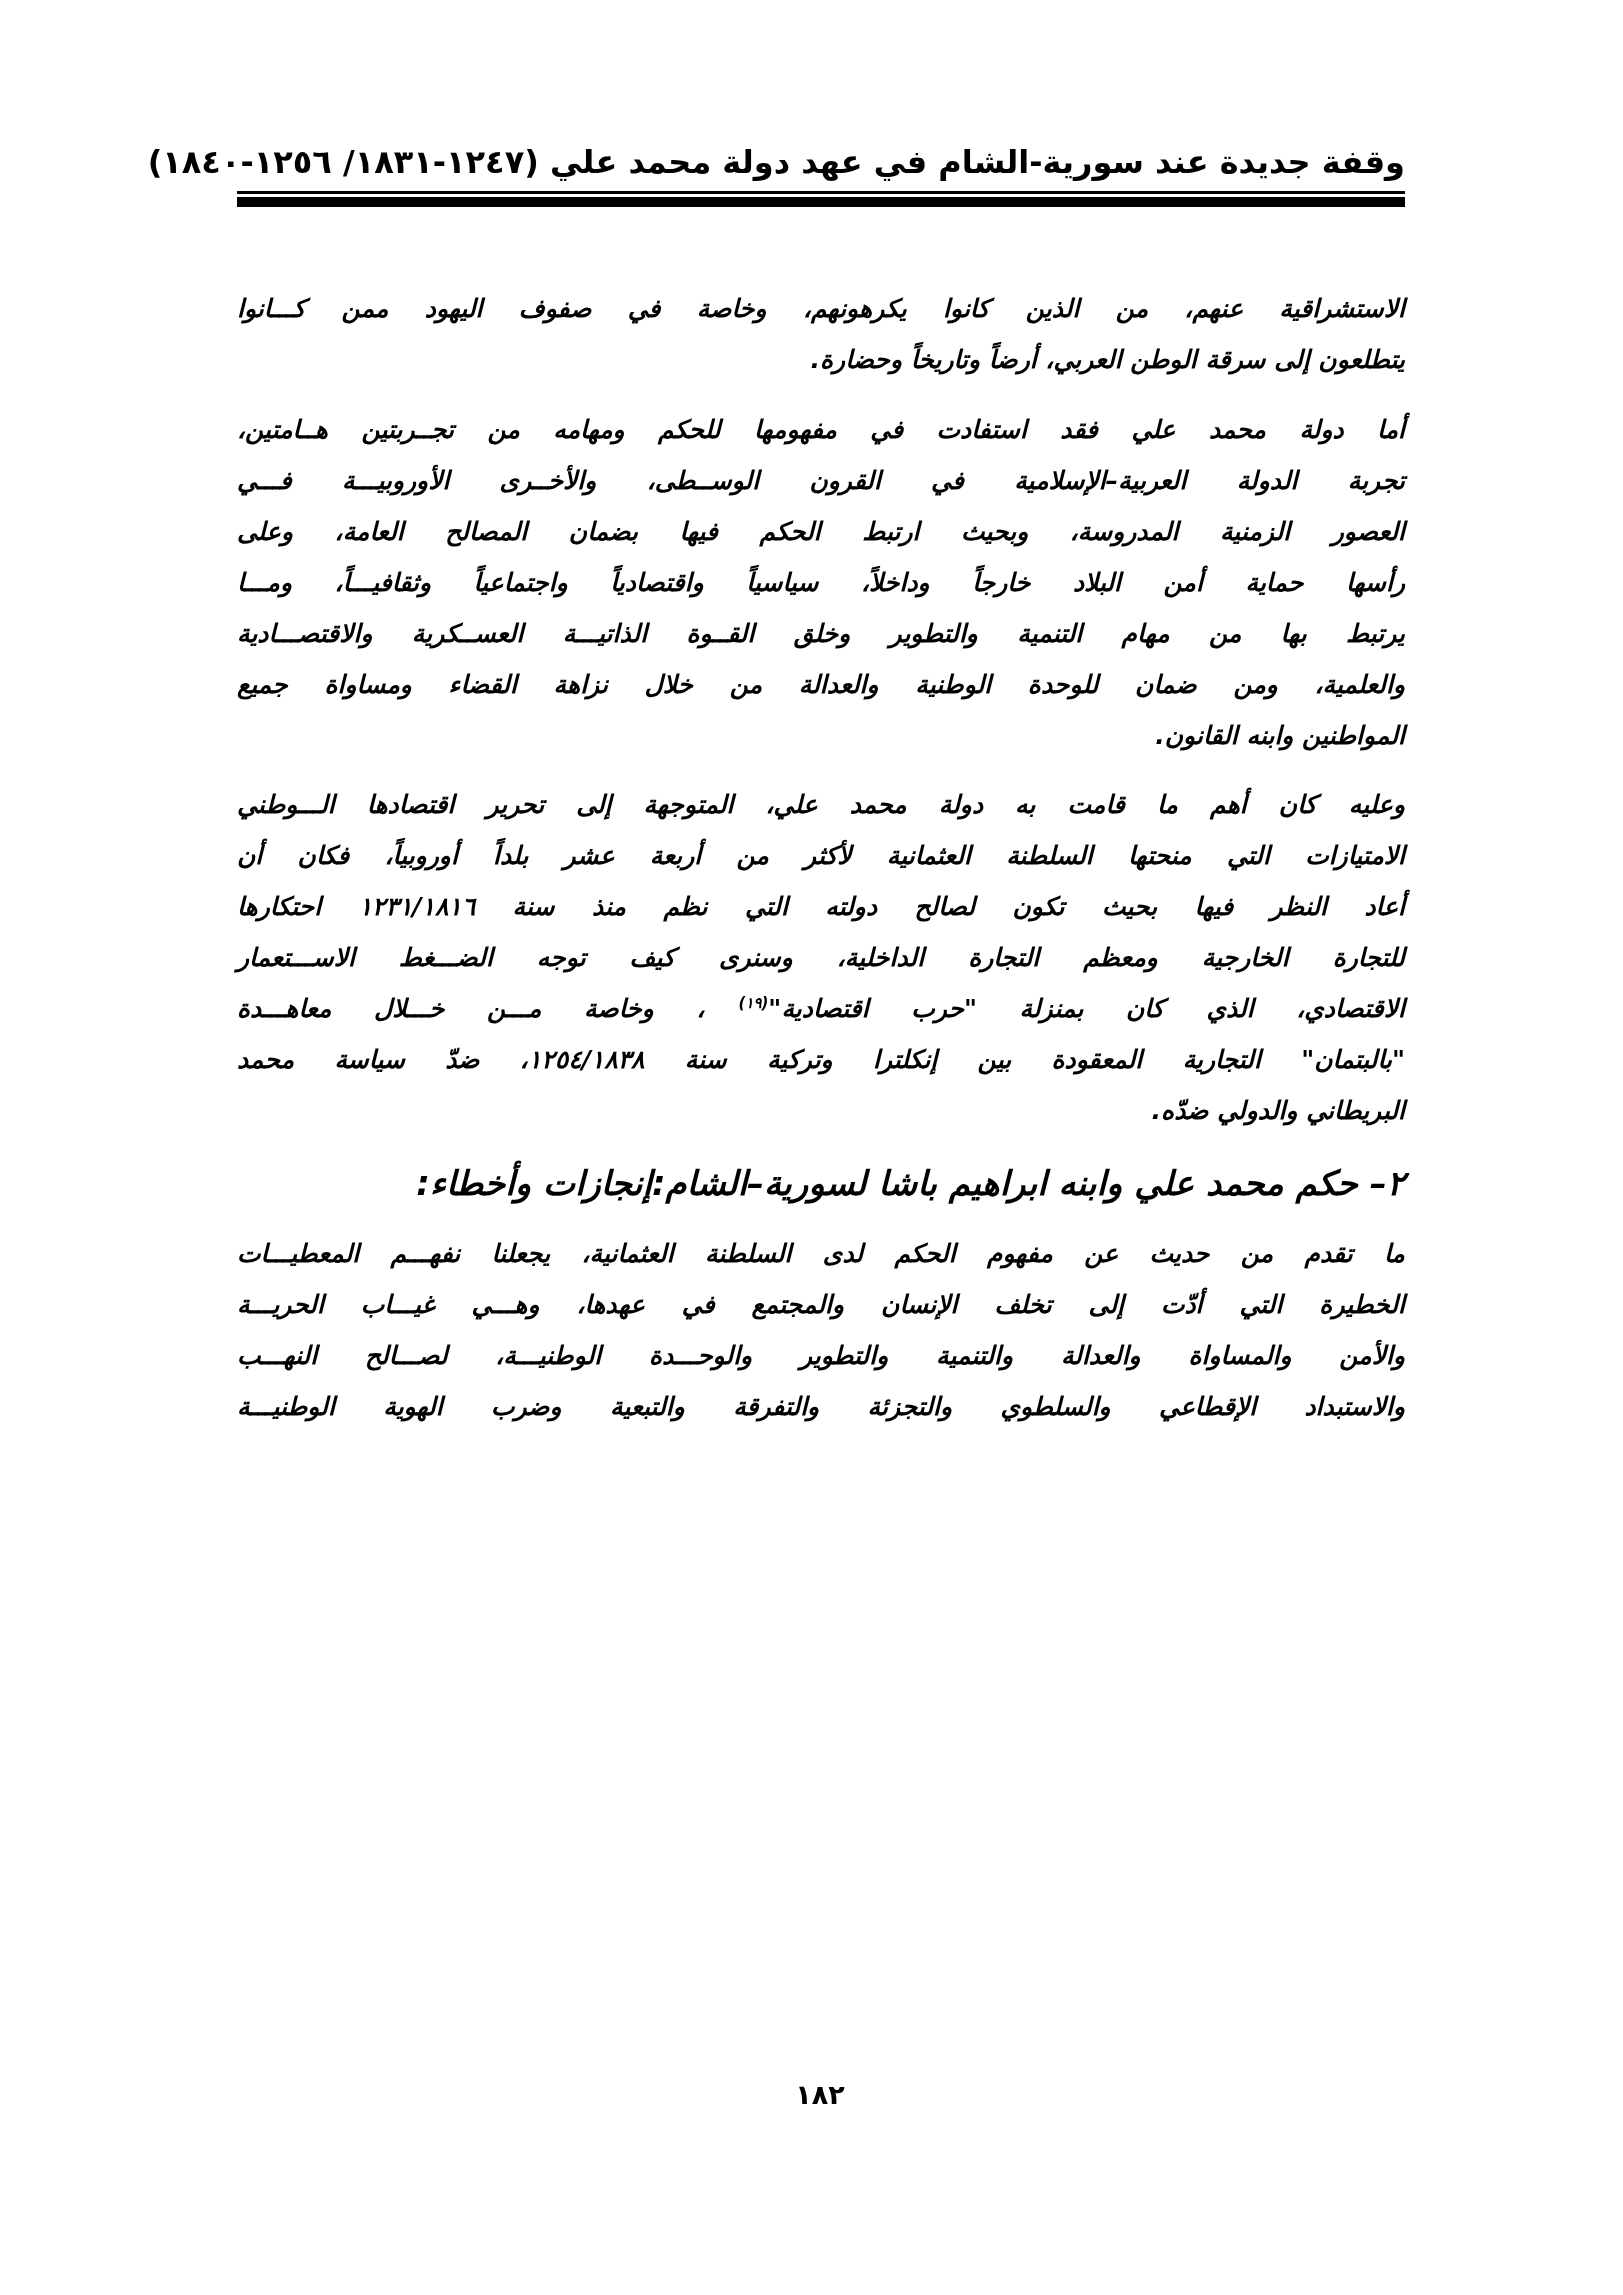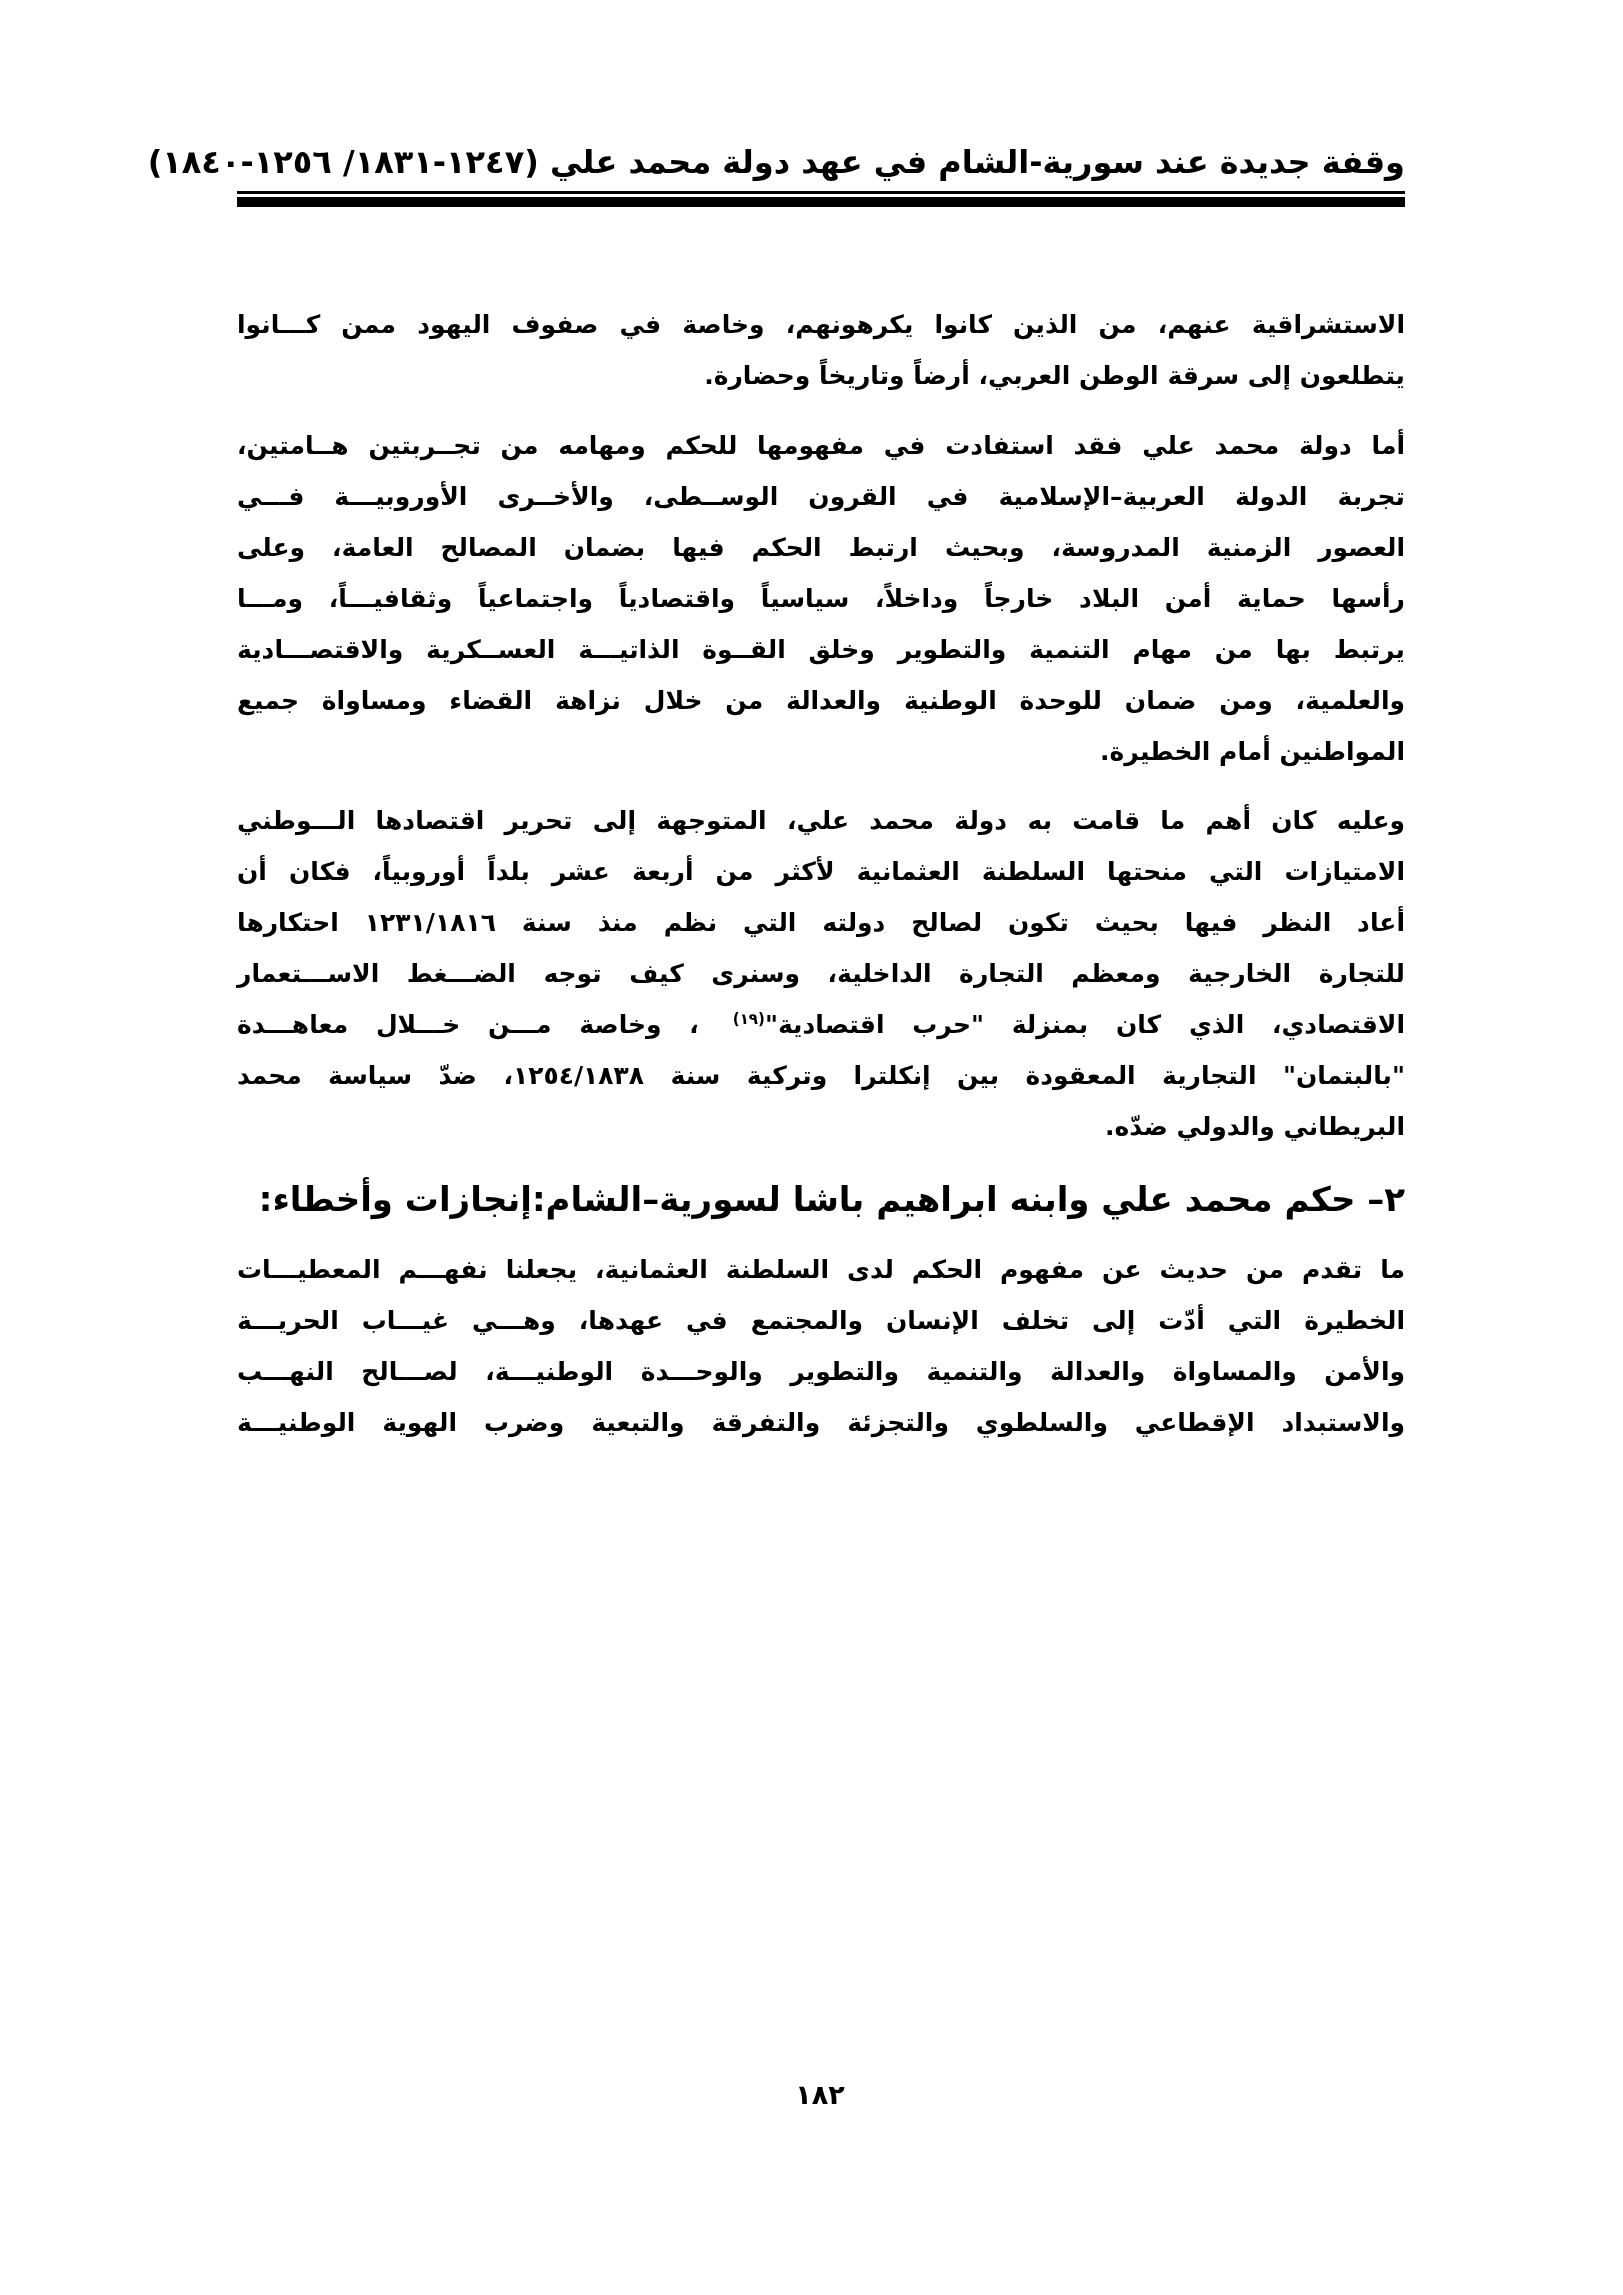--- a/index.html
+++ b/index.html
@@ -14,24 +14,24 @@
     font-family: "DejaVu Sans", sans-serif; font-weight: bold;
     font-size: 32px; line-height: 42px; white-space: nowrap;
   }
   .rule-thin {
     position: absolute; left: 237px; top: 191px; width: 1168px; height: 2.5px; background: #000;
   }
   .rule-thick {
     position: absolute; left: 237px; top: 197px; width: 1168px; height: 10px; background: #000;
   }
   .body-text {
-    position: absolute; left: 237px; top: 299px; width: 1168px;
+    position: absolute; left: 237px; top: 283px; width: 1168px;
     direction: rtl; text-align: justify; text-align-last: right;
     font-family: "DejaVu Sans", sans-serif; font-weight: bold;
-    font-size: 25px; line-height: 51px;
+    font-size: 25px; line-height: 51px; font-style: italic;
   }
   .para { margin: 0 0 18.5px 0; }
   .para .line { display: block; text-align: justify; text-align-last: justify; white-space: nowrap; }
   .para .line.last { text-align-last: right; }
   .section-heading {
     margin: 3.4px 0 17px 0; direction: rtl; text-align: center;
     font-size: 34px; line-height: 56px; font-weight: bold; white-space: nowrap;
   }
   .footnote-ref { font-size: 15px; vertical-align: super; line-height: 0; margin-left: 34px; }
   .page-number {
@@ -54,21 +54,21 @@
           <span class="line">الاستشراقية عنهم، من الذين كانوا يكرهونهم، وخاصة في صفوف اليهود ممن كـــانوا</span>
           <span class="line last">يتطلعون إلى سرقة الوطن العربي، أرضاً وتاريخاً وحضارة.</span>
         </div>
         <div class="para">
           <span class="line">أما دولة محمد علي فقد استفادت  في مفهومها للحكم ومهامه من تجــربتين هــامتين،</span>
           <span class="line">تجربة الدولة العربية–الإسلامية في القرون الوســطى، والأخــرى الأوروبيـــة فـــي</span>
           <span class="line">العصور الزمنية المدروسة، وبحيث ارتبط الحكم فيها بضمان المصالح العامة، وعلى</span>
           <span class="line">رأسها حماية أمن البلاد خارجاً وداخلاً، سياسياً واقتصادياً واجتماعياً وثقافيـــاً، ومـــا</span>
           <span class="line">يرتبط بها من مهام التنمية والتطوير وخلق القــوة الذاتيـــة العســكرية والاقتصـــادية</span>
           <span class="line">والعلمية، ومن ضمان للوحدة الوطنية والعدالة من خلال نزاهة القضاء ومساواة جميع</span>
-          <span class="line last">المواطنين أمام الخطيرة.</span>
+          <span class="line last">المواطنين وابنه القانون.</span>
         </div>
         <div class="para">
           <span class="line">وعليه كان أهم ما قامت به دولة محمد علي، المتوجهة إلى تحرير اقتصادها الـــوطني</span>
           <span class="line">الامتيازات التي منحتها السلطنة العثمانية لأكثر من أربعة عشر بلداً أوروبياً، فكان أن</span>
           <span class="line">أعاد النظر فيها بحيث تكون لصالح دولته التي نظم منذ سنة ١٢٣١/١٨١٦ احتكارها</span>
           <span class="line">للتجارة الخارجية ومعظم التجارة الداخلية، وسنرى كيف توجه الضـــغط الاســـتعمار</span>
           <span class="line">الاقتصادي، الذي  كان بمنزلة "حرب اقتصادية"<span class="footnote-ref">(١٩)</span>، وخاصة مـــن خـــلال معاهـــدة</span>
           <span class="line">"بالبتمان" التجارية المعقودة بين إنكلترا وتركية سنة ١٢٥٤/١٨٣٨، ضدّ سياسة محمد</span>
           <span class="line last">البريطاني والدولي ضدّه.</span>
         </div>

